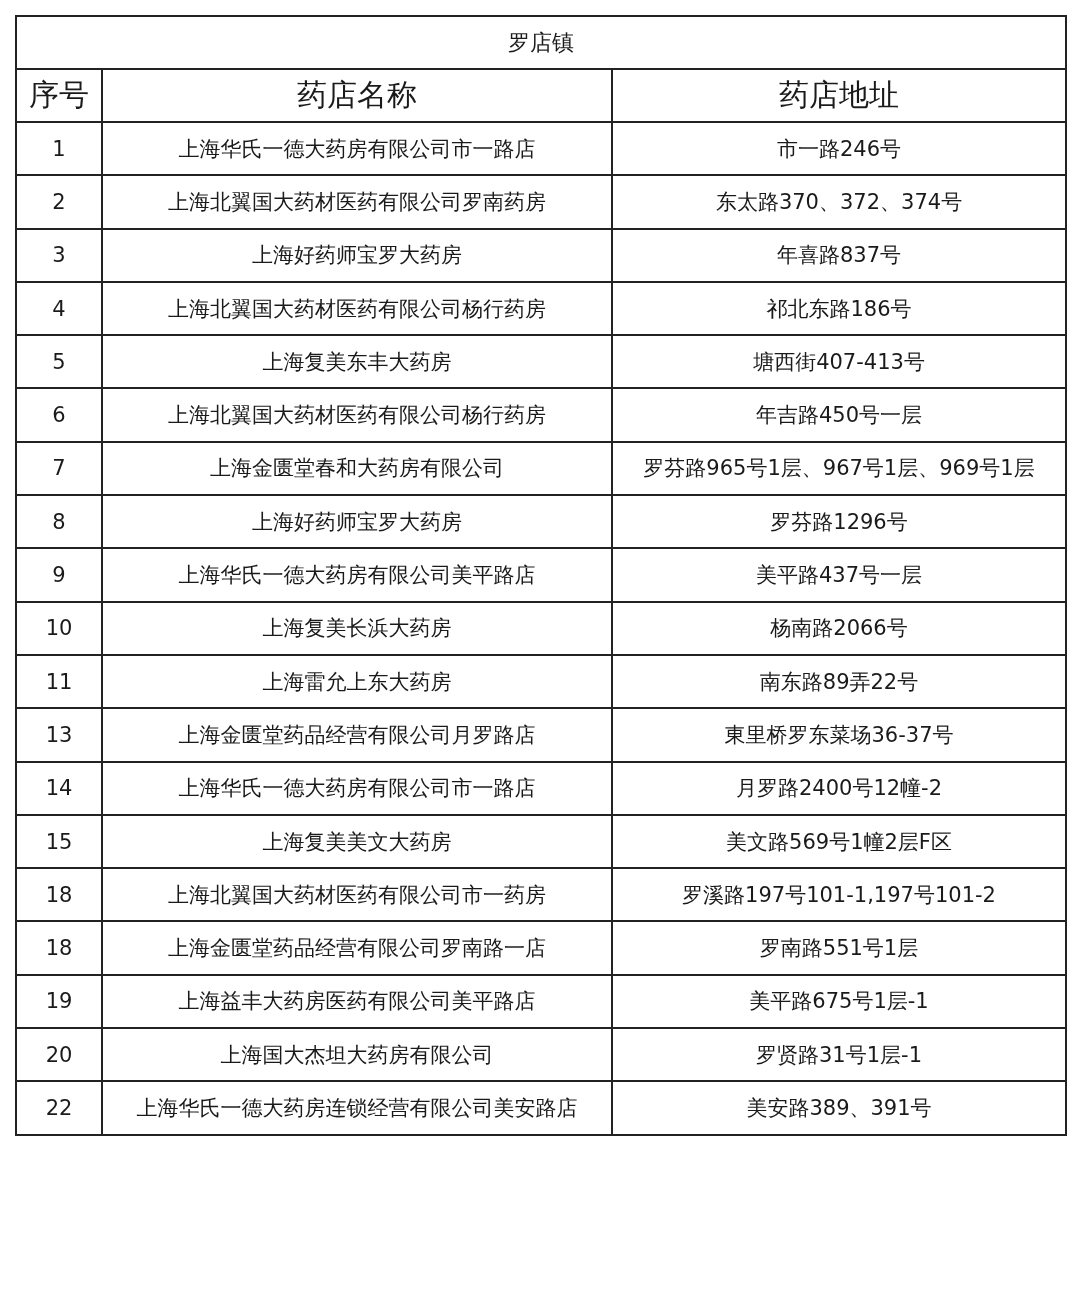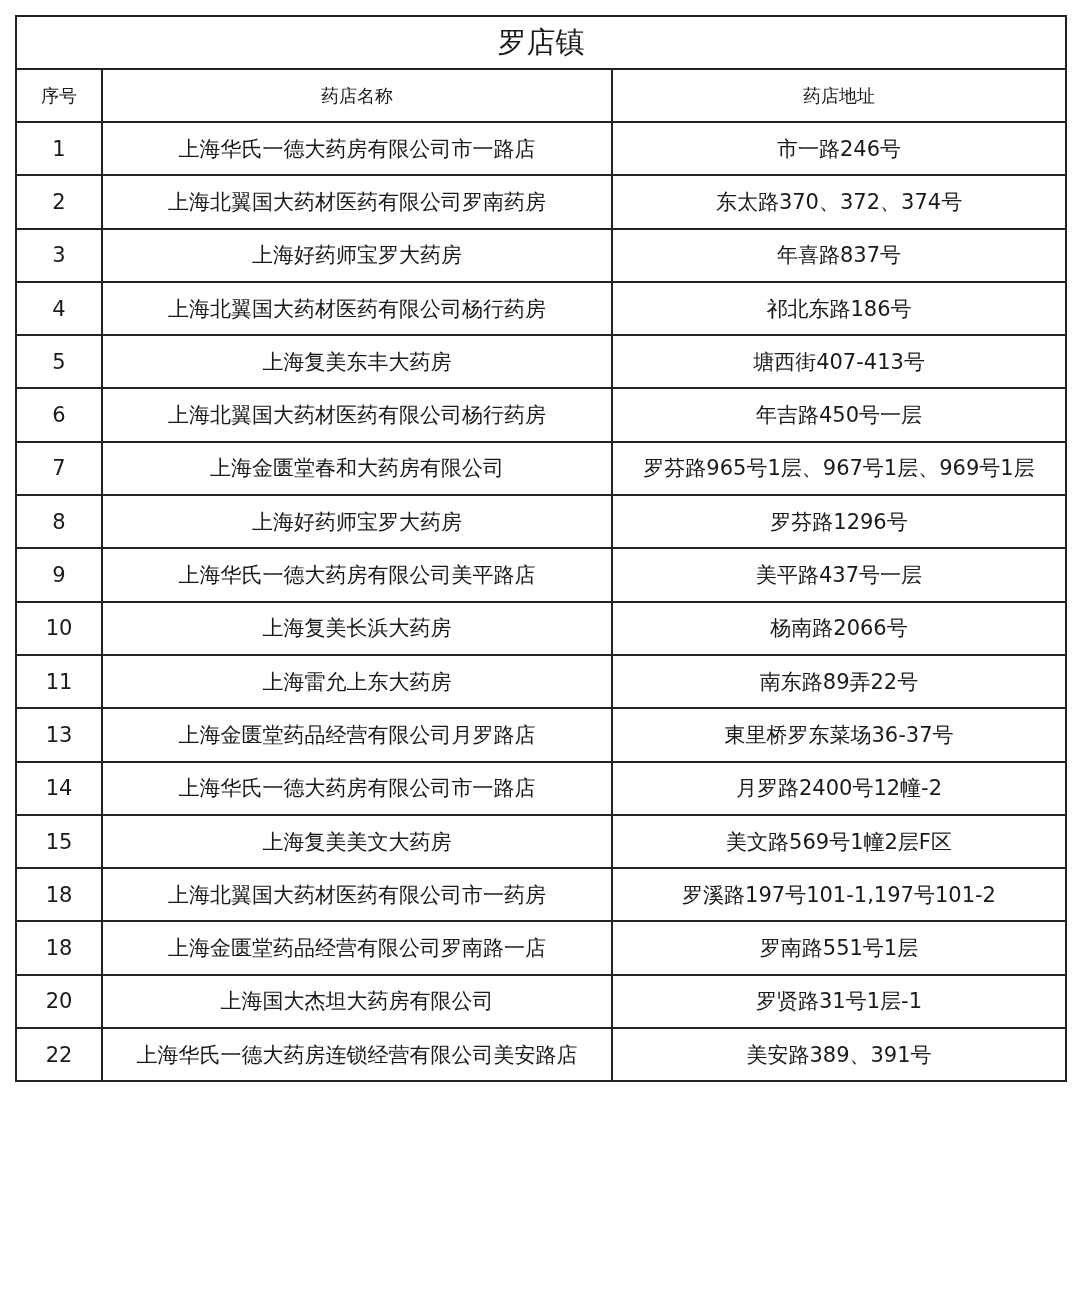--- a/index.html
+++ b/index.html
@@ -9,22 +9,22 @@
       position: absolute; left: 15px; top: 15px;
       width: 1050px; border-collapse: collapse; table-layout: fixed;
     }
     table.pharm td, table.pharm th {
       border: 2px solid #222222; text-align: center; vertical-align: middle;
       font-weight: normal; font-size: 21px; padding: 0; overflow: hidden; white-space: nowrap;
     }
     col.c-no { width: 86px; }
     col.c-name { width: 510px; }
     col.c-addr { width: 454px; }
-    tr.title-row td { height: 51px; font-size: 29px; }
-    tr.header-row th { height: 51px; font-size: 18px; }
+    tr.title-row td { height: 51px; font-size: 22px; }
+    tr.header-row th { height: 51px; font-size: 30px; }
     tr.data-row td { height: 51.3px; }
   </style>
 </head>
 <body>
 
 <table class="pharm">
   <colgroup>
     <col class="c-no">
       <col class="c-name">
       <col class="c-addr">
@@ -114,20 +114,25 @@
         <td>18</td>
         <td>上海北翼国大药材医药有限公司市一药房</td>
         <td>罗溪路197号101-1,197号101-2</td>
       </tr>
       <tr class="data-row">
         <td>18</td>
         <td>上海金匮堂药品经营有限公司罗南路一店</td>
         <td>罗南路551号1层</td>
       </tr>
       <tr class="data-row">
+        <td>19</td>
+        <td>上海益丰大药房医药有限公司美平路店</td>
+        <td>美平路675号1层-1</td>
+      </tr>
+      <tr class="data-row">
         <td>20</td>
         <td>上海国大杰坦大药房有限公司</td>
         <td>罗贤路31号1层-1</td>
       </tr>
       <tr class="data-row">
         <td>22</td>
         <td>上海华氏一德大药房连锁经营有限公司美安路店</td>
         <td>美安路389、391号</td>
       </tr>
     </tbody>

